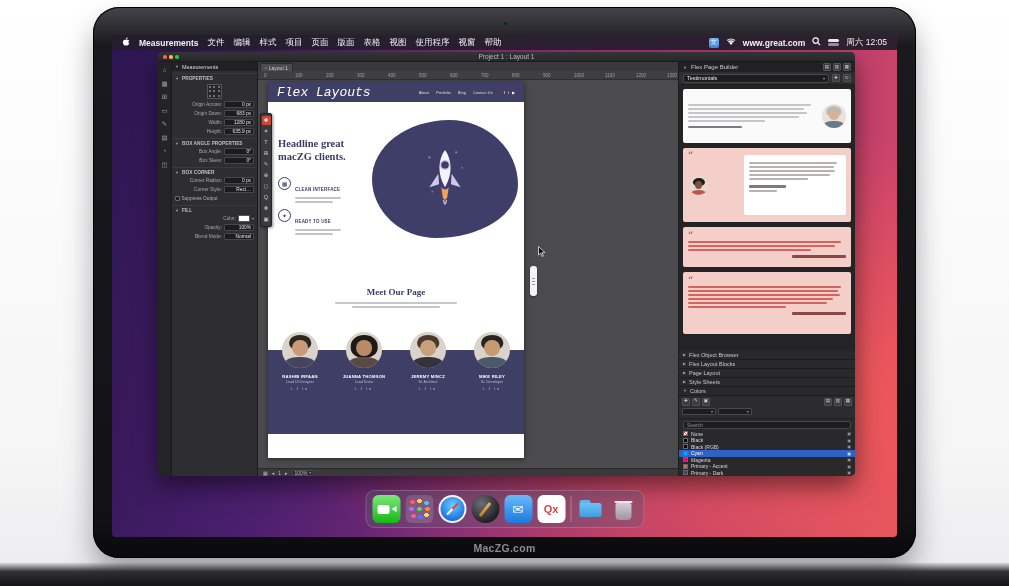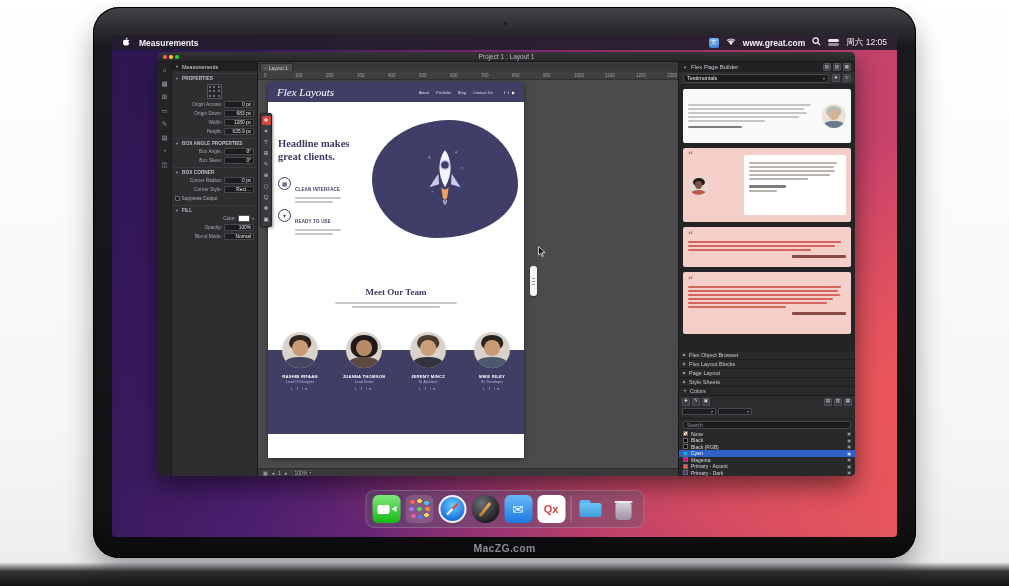--- a/index.html
+++ b/index.html
@@ -60,21 +60,21 @@
 .canvas{flex:1;position:relative;overflow:hidden}
 .docfooter{height:8px;background:#39393c;border-top:1px solid #2a2a2c;display:flex;align-items:center;gap:4px;padding:0 5px;font-size:5px;color:#babac0;flex:none}
 .df-zoom{display:flex;align-items:center;gap:2px;background:#2c2c2e;border:1px solid #47474c;border-radius:1px;padding:0 2px;height:6px}
 
 .floatpal{position:absolute;left:2px;top:33px;width:12px;background:#3a3a3e;border:1px solid #232326;border-radius:2px;display:flex;flex-direction:column;align-items:center;gap:3px;padding:2px 0;box-shadow:1px 1px 3px rgba(0,0,0,.45);z-index:4}
 .floatpal .t{font-size:5.5px;color:#c8c8cc;width:9px;height:8px;display:flex;align-items:center;justify-content:center;line-height:1}
 .floatpal .t.red{background:#d6453c;border-radius:1.5px;color:#fff;height:9px}
 
 .page{position:absolute;left:10px;top:2px;width:256px;height:376px;background:#fff;box-shadow:0 1px 5px rgba(0,0,0,.5);overflow:hidden}
 .page-header{height:20px;background:#3f3f66;display:flex;align-items:center;padding:0 9px;gap:6px}
-.logo{font-family:Liberation Serif, serif;font-style:italic;color:#fff;font-size:11px;white-space:nowrap}
+.logo{font-family:Liberation Mono, monospace;font-style:italic;color:#fff;font-size:13px;white-space:nowrap}
 .pnav{margin-left:auto;display:flex;gap:7px;font-size:4px;color:#d9d9ea}
 .psoc{display:flex;gap:3px;font-size:4px;color:#fff;margin-left:5px}
 .headline{position:absolute;left:10px;top:56px;font-family:"Liberation Serif",serif;font-weight:bold;font-size:10.5px;line-height:1.2;color:#3b3b64}
 .feature{position:absolute;left:10px;display:flex;gap:4px;width:104px;align-items:flex-start}
 .f1{top:95px}.f2{top:127px}
 .f-icon{width:13px;height:13px;border:1px solid #3b3b64;border-radius:50%;color:#3b3b64;font-size:6px;display:flex;align-items:center;justify-content:center;flex:none}
 .f-title{font-size:4.5px;font-weight:bold;color:#3b3b64;margin-bottom:2px;letter-spacing:.2px}
 .sk{display:block;height:2px;border-radius:1px;background:#c6c6ca;margin:2px 0}
 .sk.soft{background:#b9b2ae}.sk.red{background:#d4655e}.sk.dark{background:#7c7c80;height:2.5px}
 .blob{position:absolute;right:6px;top:38px;width:146px;height:118px;background:#3e3e68;border-radius:53% 47% 56% 44% / 50% 55% 45% 50%;display:flex;align-items:center;justify-content:center}
@@ -175,20 +175,33 @@
 <div class="laptop">
   <div class="camera"></div>
   <div class="screen">
     <div class="wallpaper"></div>
 
     <div class="menubar">
       <span class="small-ic"><svg viewBox="0 0 12 14" width="8" height="10">
             <path fill="#fff" d="M9.6 7.4c0-1.6 1.3-2.3 1.3-2.3S10 3.6 8.3 3.6c-.9 0-1.6.5-2 .5s-1.1-.5-2-.5C2.6 3.6 1.3 5 1.3 7.2c0 2.6 1.9 5 3 5 .6 0 .9-.4 1.9-.4s1.3.4 1.9.4c1.2 0 2.6-2.3 2.8-3.2-1-.4-1.3-1.3-1.3-1.6zM7.7 2.6c.5-.6.8-1.4.7-2.2-.7 0-1.5.5-2 1.1-.4.5-.8 1.3-.7 2.1.8.1 1.6-.4 2-1z"></path>
           </svg></span>
       <span class="appname">Measurements</span>
+      <nav class="menus">
+        <span class="mi">文件</span>
+        <span class="mi">编辑</span>
+        <span class="mi">样式</span>
+        <span class="mi">项目</span>
+        <span class="mi">页面</span>
+        <span class="mi">版面</span>
+        <span class="mi">表格</span>
+        <span class="mi">视图</span>
+        <span class="mi">使用程序</span>
+        <span class="mi">视窗</span>
+        <span class="mi">帮助</span>
+      </nav>
       <div class="mb-right">
         <span class="is-icon">文</span>
         <span class="small-ic"><svg viewBox="0 0 12 9" width="10" height="8">
               <path d="M6 8 3.7 5.5a3.3 3.3 0 0 1 4.6 0z" fill="#fff"></path>
               <path d="M2.3 4a5.6 5.6 0 0 1 7.4 0L8.6 5.2a4 4 0 0 0-5.2 0z" fill="#fff" opacity=".92"></path>
               <path d="M.7 2.2a8 8 0 0 1 10.6 0L10.2 3.4a6.4 6.4 0 0 0-8.4 0z" fill="#fff" opacity=".8"></path>
             </svg></span>
         <span class="mb-url">www.great.com</span>
         <span class="small-ic"><svg viewBox="0 0 10 10" width="9" height="9">
               <circle cx="4" cy="4" r="3" fill="none" stroke="#fff" stroke-width="1.3"></circle>
@@ -348,21 +361,21 @@
                   <span>Portfolio</span>
                   <span>Blog</span>
                   <span>Contact Us</span>
                 </nav>
                 <span class="psoc">
                   <span>f</span>
                   <span>t</span>
                   <span>▶</span>
                 </span>
               </div>
-              <div class="headline"><span>Headline makes</span><br><span>great clients.</span></div>
+              <div class="headline"><span>Headline great</span><br><span>macZG clients.</span></div>
               <div class="feature f1">
                 <span class="f-icon">▦</span>
                 <span><span class="f-title">CLEAN INTERFACE</span><i class="sk" style="width:46px"></i><i class="sk" style="width:38px"></i></span>
               </div>
               <div class="feature f2">
                 <span class="f-icon">✦</span>
                 <span><span class="f-title">READY TO USE</span><i class="sk" style="width:46px"></i><i class="sk" style="width:38px"></i></span>
               </div>
               <div class="blob">
                 <svg viewBox="0 0 70 90" width="52" height="68">
@@ -371,21 +384,21 @@
                     <circle cx="50" cy="9" r="1.5" fill="#ffffff66"></circle>
                     <circle cx="18" cy="62" r="1.2" fill="#ffffff55"></circle>
                   <path d="M35 6 C44 18 46 38 35 56 C24 38 26 18 35 6 Z" fill="#f4f2fb"></path>
                   <circle cx="35" cy="26" r="6" fill="#3e3e68" stroke="#cdc9ec" stroke-width="2"></circle>
                   <path d="M26 38 L14 56 L27 52 Z" fill="#cdc9ec"></path>
                   <path d="M44 38 L56 56 L43 52 Z" fill="#cdc9ec"></path>
                   <path d="M30 56 Q35 62 40 56 L38 70 Q35 76 32 70 Z" fill="#f0a05a"></path>
                   <path d="M33 73 Q35 84 37 73" stroke="#ffffffaa" stroke-width="2" fill="none"></path>
                 </svg>
               </div>
-              <div class="team-heading">Meet Our Team</div>
+              <div class="team-heading">Meet Our Page</div>
               <div class="team-sub">
                   <i class="sk" style="width:122px"></i>
                   <i class="sk" style="width:88px"></i>
                 </div>
               <div class="team-band"></div>
               <div class="member m1">
                 <div class="avatar av1">
                     <i class="hair"></i>
                   </div>
                 <div class="t-name">RASHIB IRFAAN</div>

